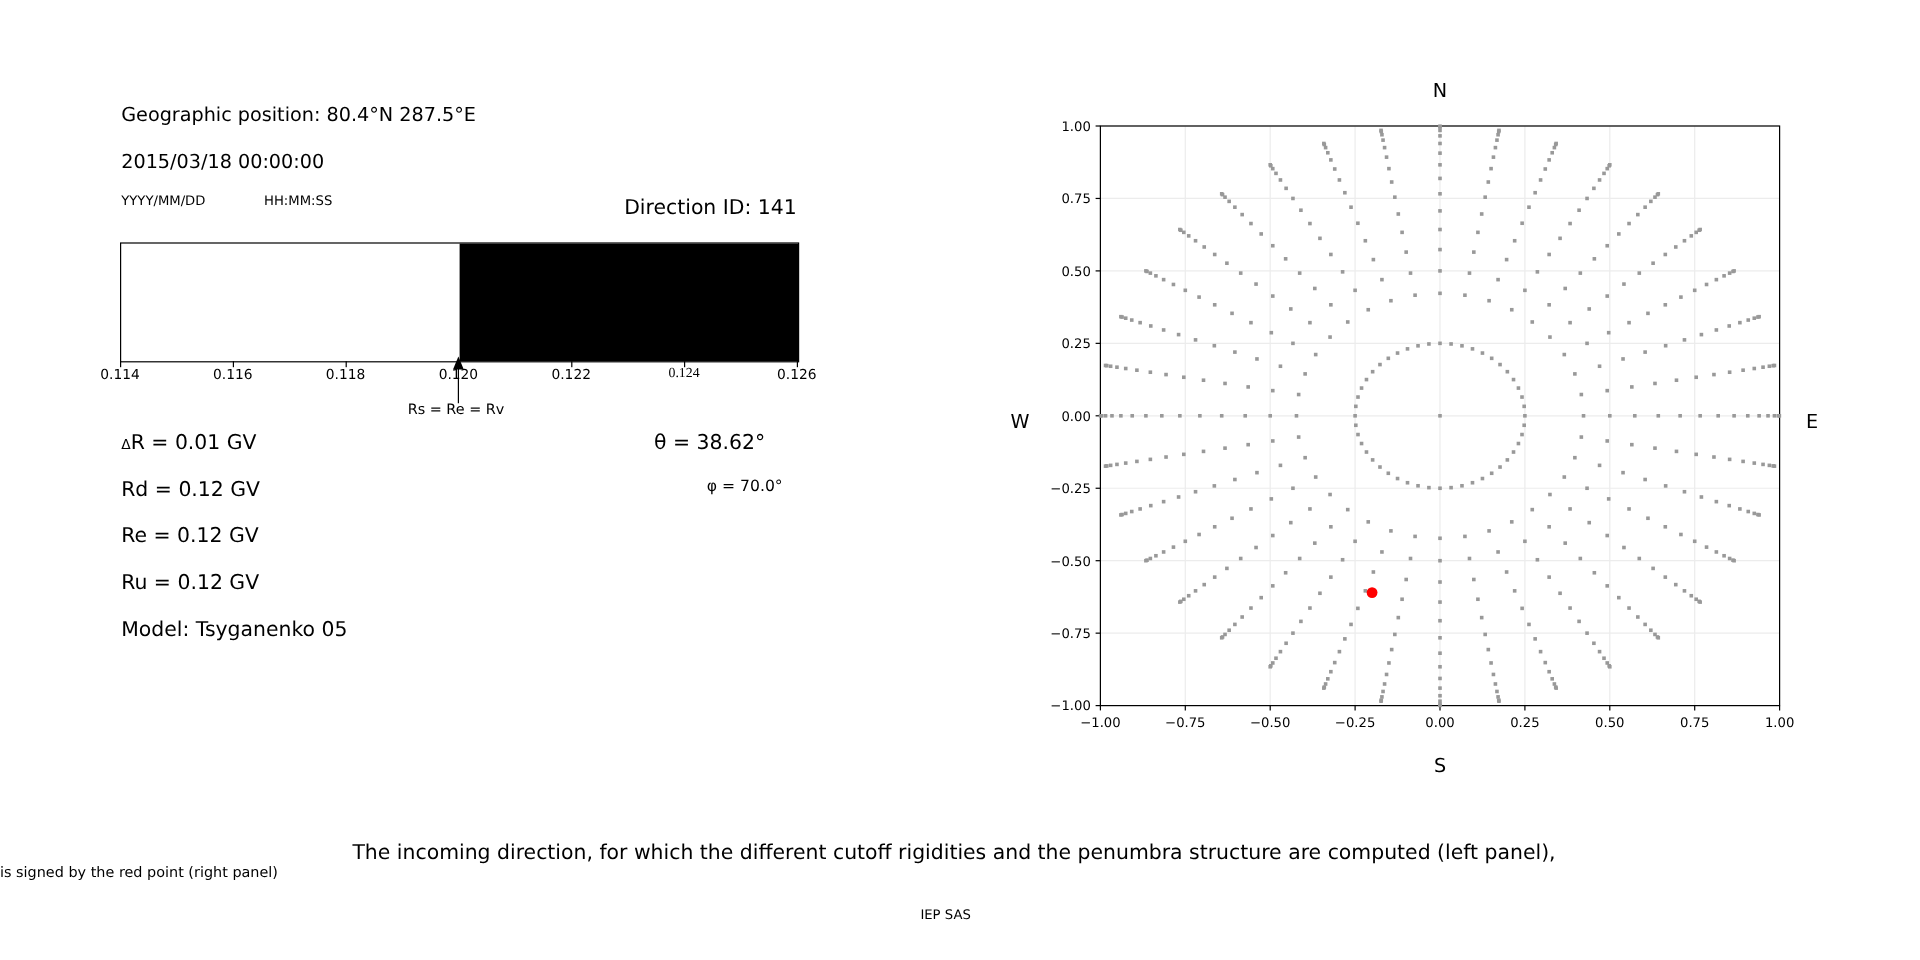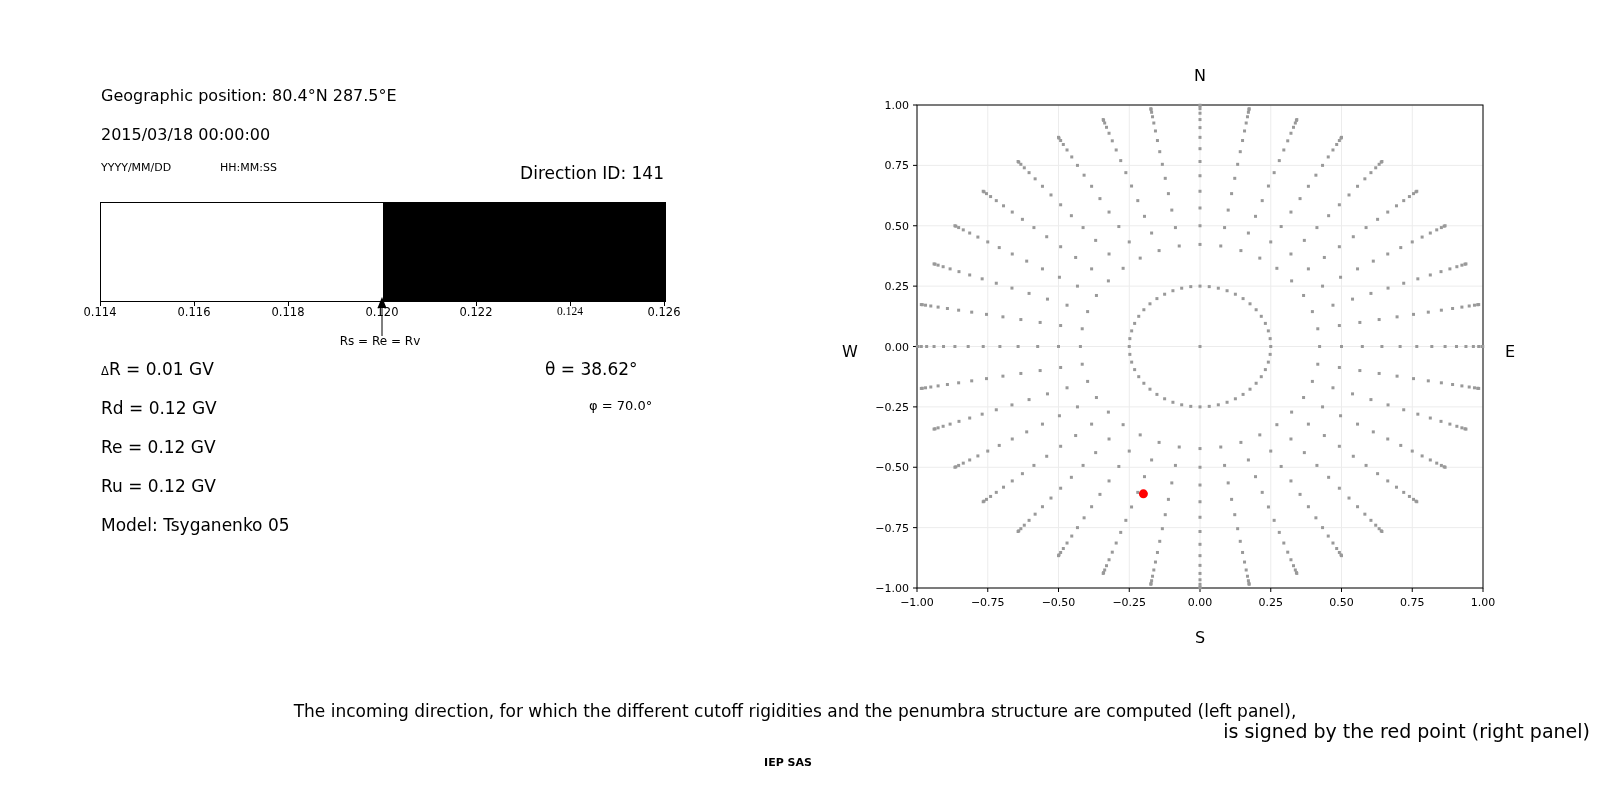--- a/index.html
+++ b/index.html
@@ -27,22 +27,22 @@
   #v-re{top:437px;}
   #v-ru{top:476px;}
   #v-model{top:515px;}
   .delta{font-size:11.5px;}
   #v-theta{left:545px;top:359px;font-size:17px;}
   #v-phi{left:545px;top:398px;font-size:13px;margin-left:44px;}
   
   #plot-svg{left:820px;top:50px;}
   
   #caption1{left:0;top:688px;width:1590px;text-align:center;font-size:17px;margin-top:13px;}
-  #caption2{left:0;top:720px;width:1590px;text-align:right;font-size:19px;}
-  #credit{left:0;top:756px;width:1576px;text-align:center;font-size:11px;font-weight:bold;}
+  #caption2{left:0;top:720px;width:1590px;text-align:left;font-size:12px;}
+  #credit{left:0;top:756px;width:1576px;text-align:center;font-size:11px;}
 </style>
 </head>
 <body>
 
 <div class="abs t16" id="geo">Geographic position: 80.4°N 287.5°E</div>
 <div class="abs t16" id="datetime">2015/03/18 00:00:00</div>
 <div class="abs" id="date-format">YYYY/MM/DD</div>
 <div class="abs" id="time-format">HH:MM:SS</div>
 <div class="abs" id="direction-id">Direction ID: 141</div>
 

